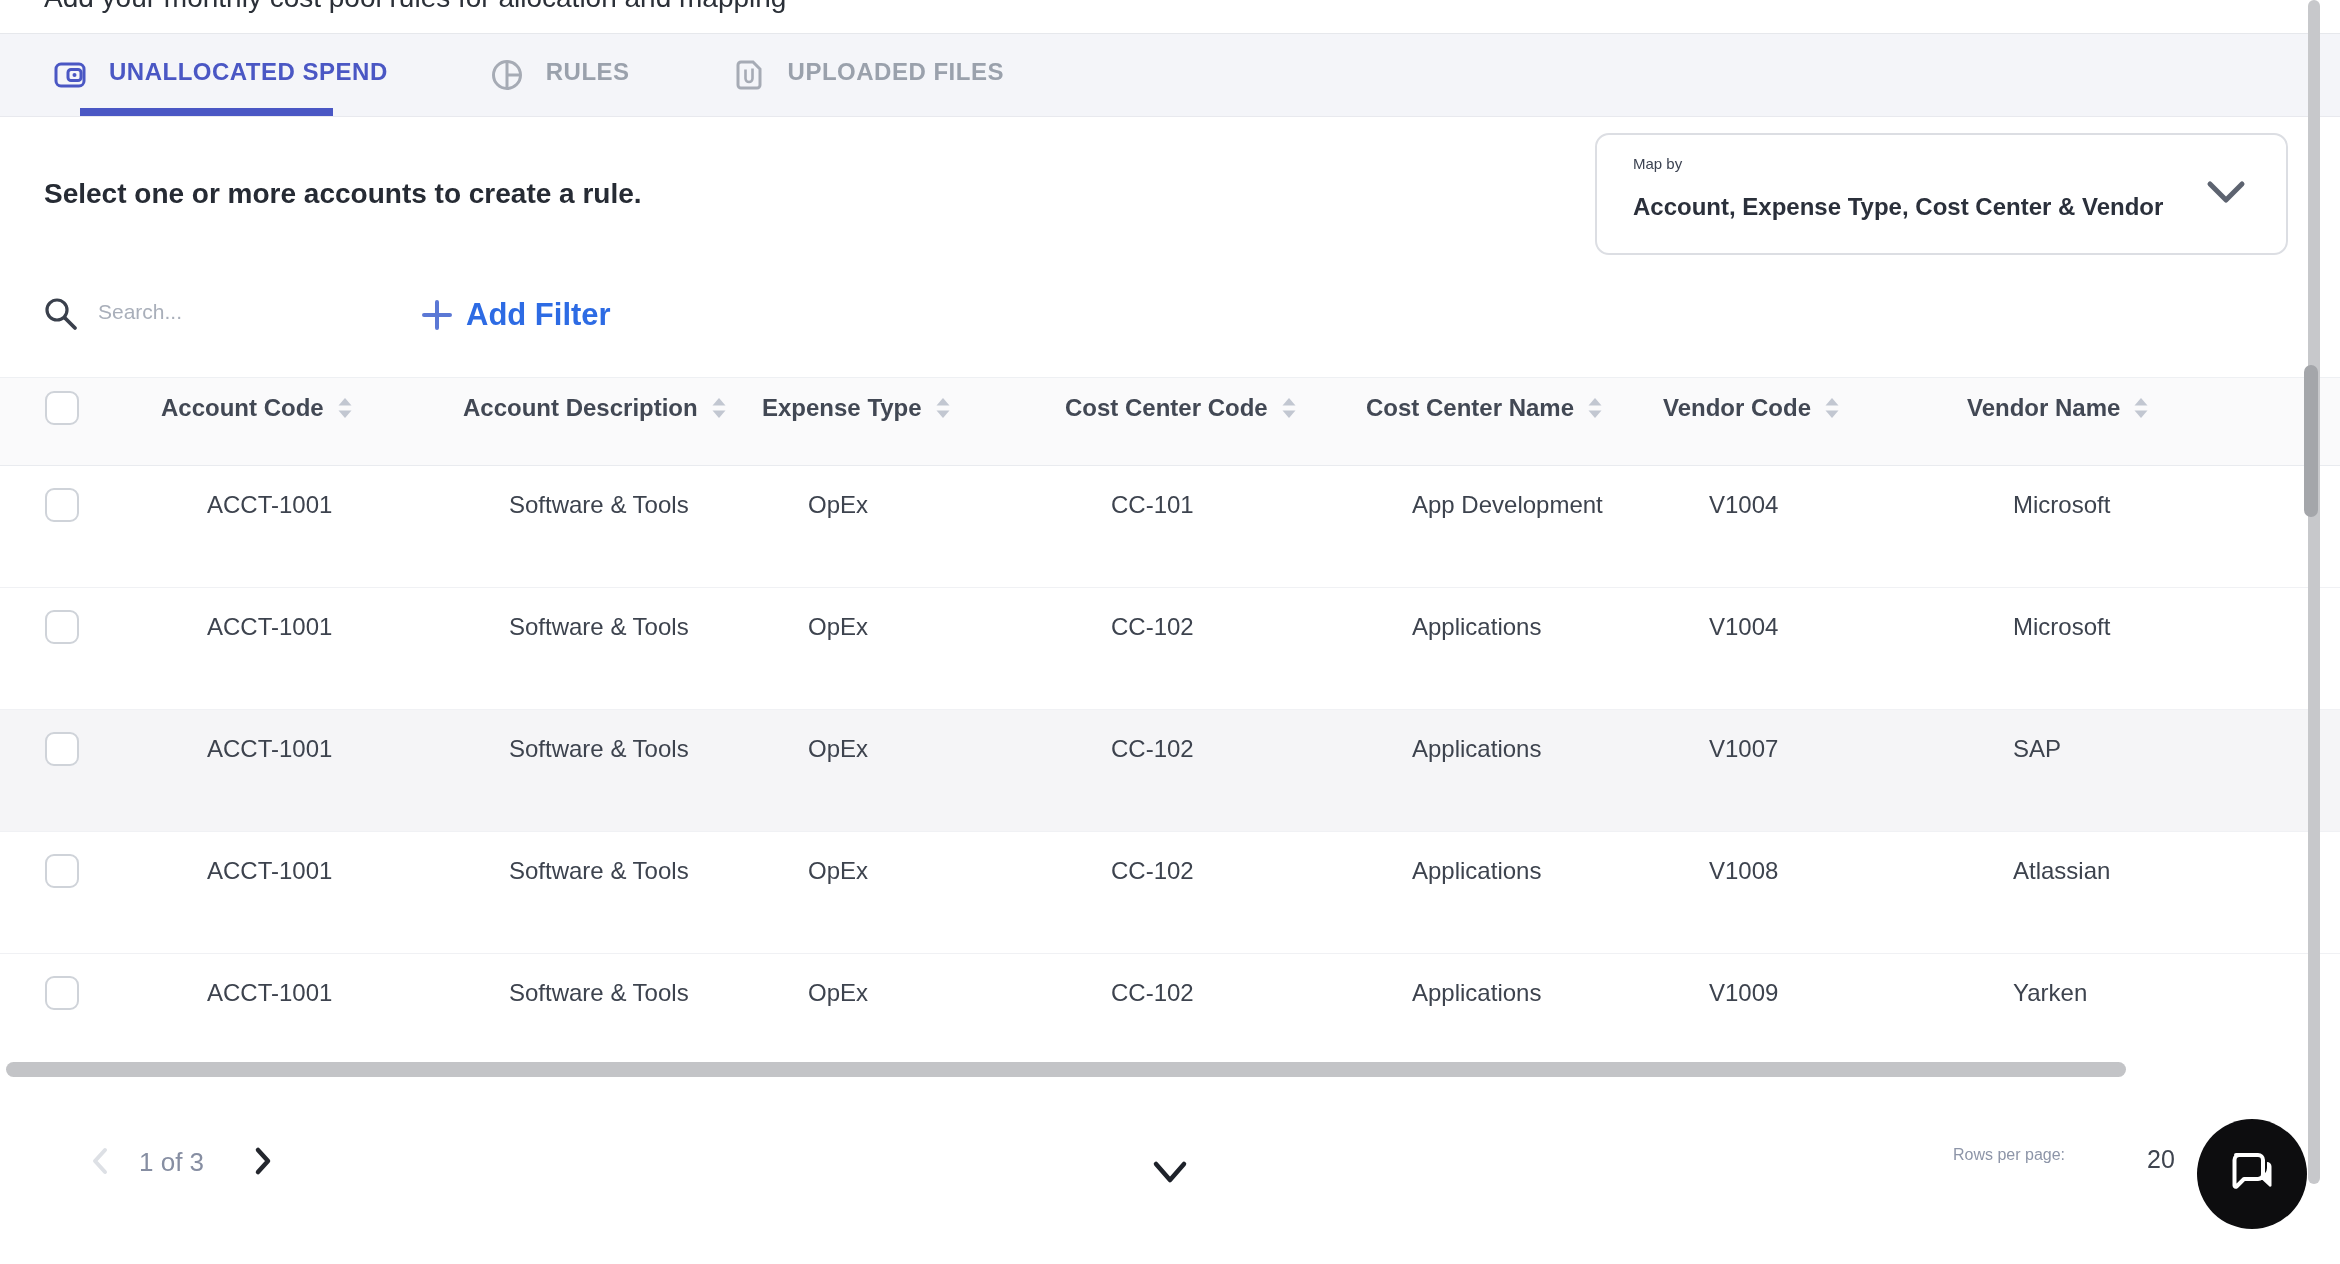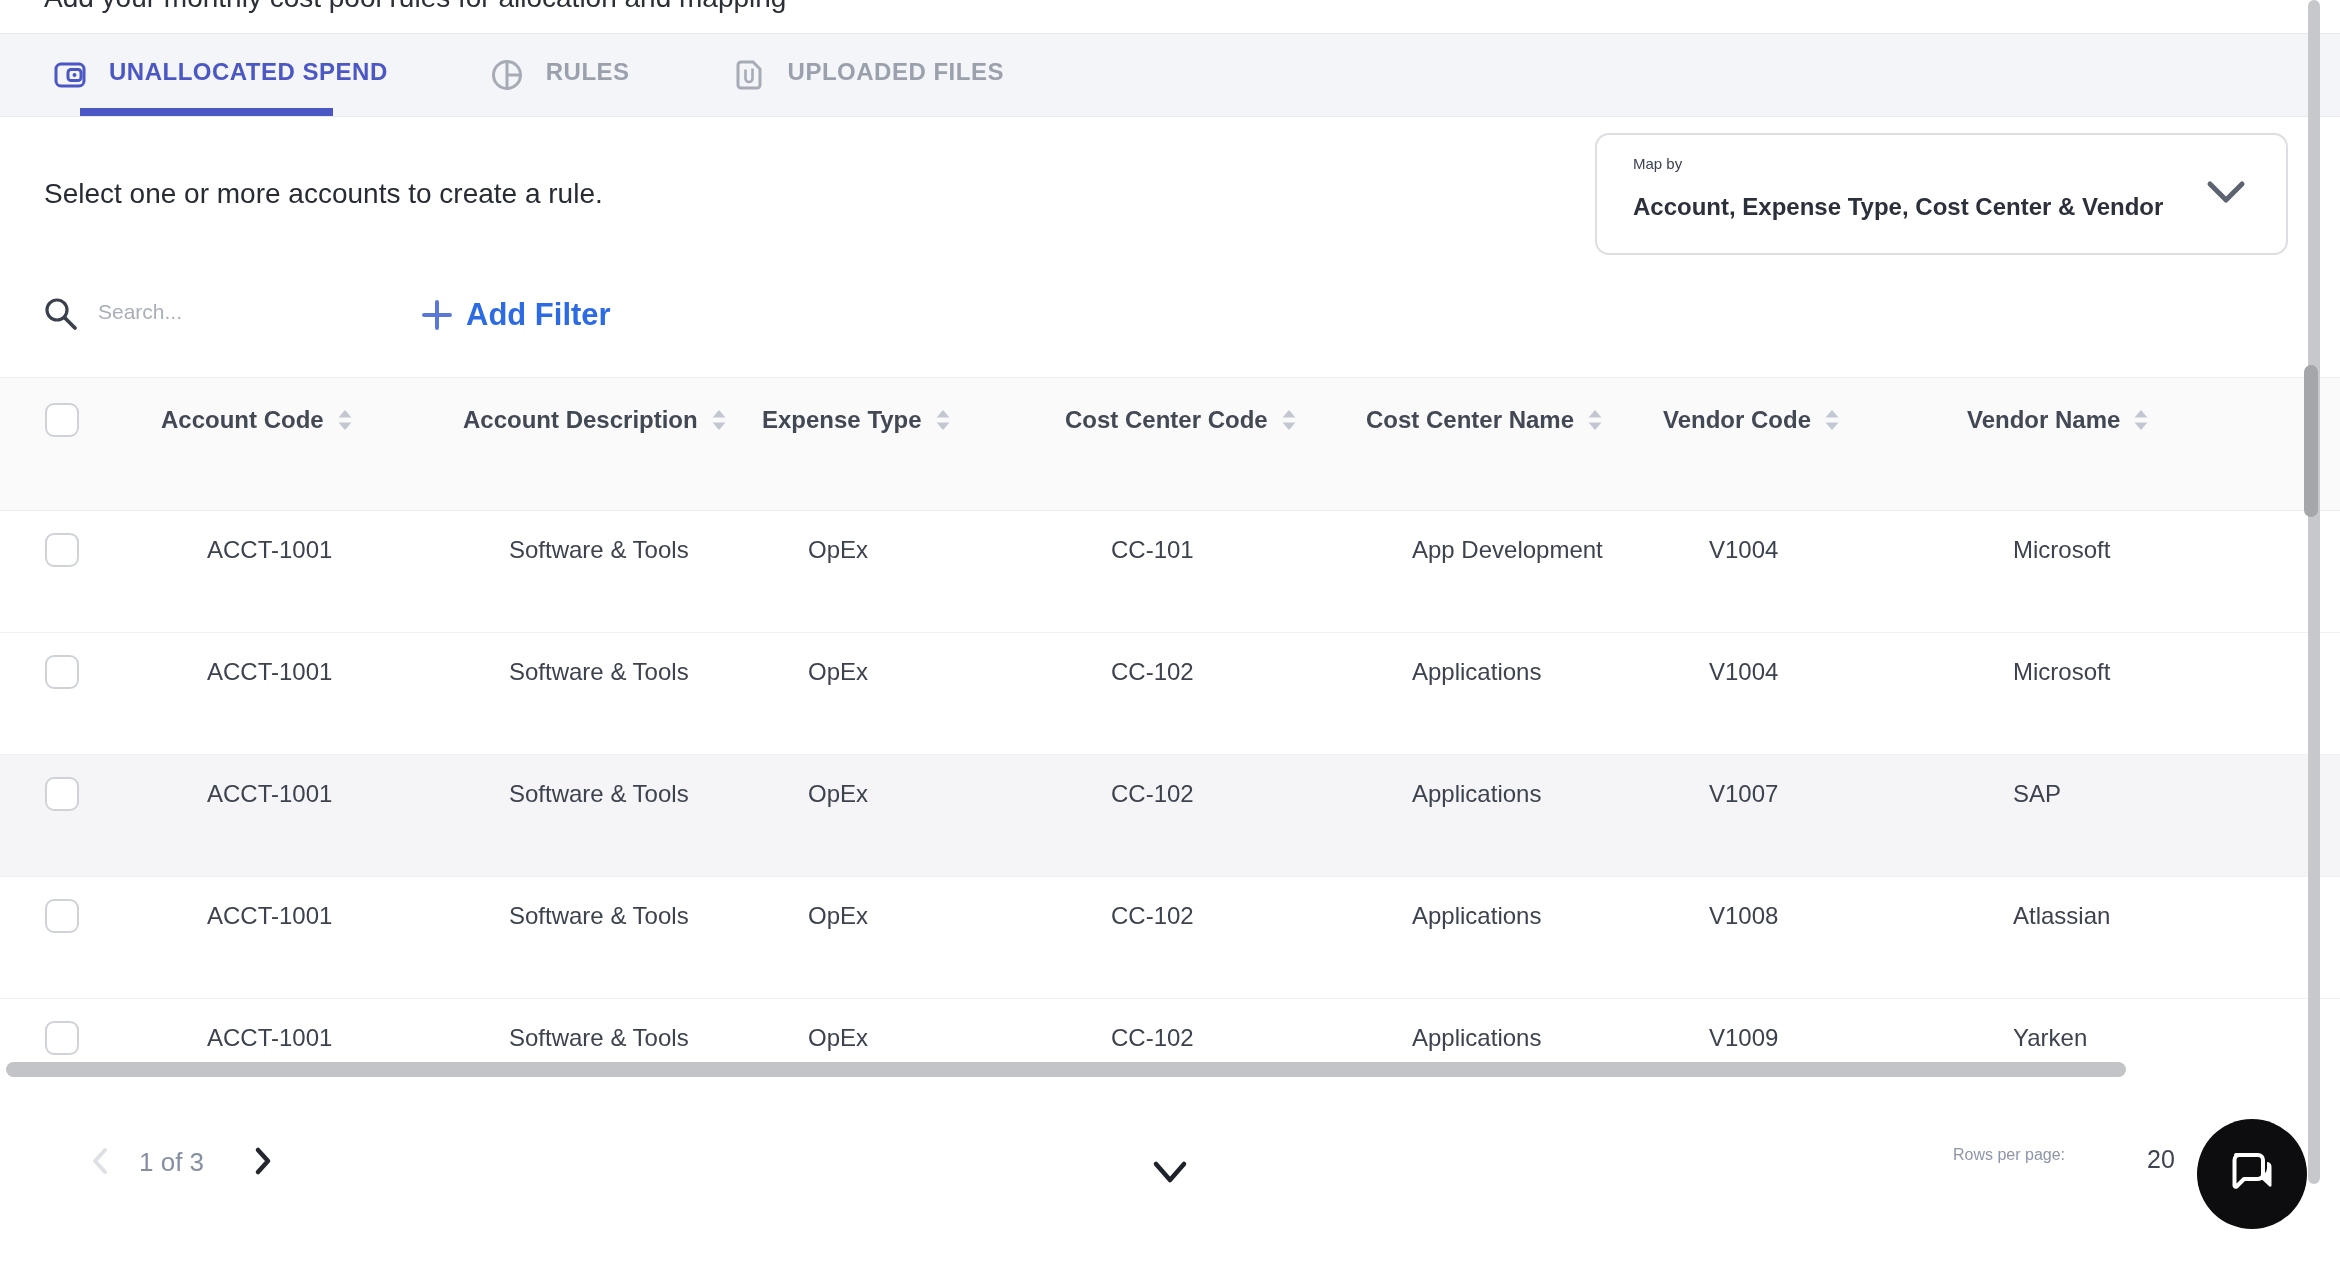--- a/index.html
+++ b/index.html
@@ -26,40 +26,40 @@
 
   
   .mapby {
     position:absolute; left:1595px; top:133px; width:693px; height:122px;
     border:2px solid #dcdee3; border-radius:14px; background:#fff; cursor:pointer;
   }
   .mapby-label { position:absolute; left:36px; top:20px; font-size:15px; color:#3c4352; }
   .mapby-value { position:absolute; left:36px; top:58px; font-size:24px; font-weight:700; color:#2b303b; }
   .mapby-chevron { position:absolute; right:40px; top:44px; }
 
-  .heading { position:absolute; left:44px; top:178px; font-size:28px; font-weight:400; color:#262b34; }
+  .heading { position:absolute; left:44px; top:178px; font-size:28px; font-weight:700; color:#262b34; }
 
   
   .search-icon { position:absolute; left:42px; top:295px; }
   .search-input {
     position:absolute; left:98px; top:294px; width:260px; height:36px;
     border:none; outline:none; font-size:21px; color:#14532d; background:transparent;
     font-family:"Liberation Sans", sans-serif;
   }
   .search-input::placeholder { color:#a9afba; }
   .plus-icon { position:absolute; left:421px; top:299px; }
   .add-filter { position:absolute; left:466px; top:297px; font-size:31px; font-weight:700; color:#2d6be4; cursor:pointer; }
 
   
   .table { position:absolute; left:0; top:377px; width:2340px; }
   .trow {
     display:grid; grid-template-columns:161px 302px 299px 303px 301px 297px 304px 373px;
     align-items:center; background:#fff;
   }
-  .thead { height:134px; background:#fafafb; border-top:1px solid #eef0f3; border-bottom:1px solid #e9ebef; }
+  .thead { height:89px; background:#fafafb; border-top:1px solid #eef0f3; border-bottom:1px solid #e9ebef; }
   .tbody-row { height:122px; border-bottom:1px solid #f0f1f4; }
   .tbody-row.alt { background:#f5f5f7; }
   .tbody-row.last { border-bottom:none; }
   .th { display:flex; align-items:center; gap:12px; font-size:24px; font-weight:700; color:#424854; cursor:pointer; }
   .td { font-size:24px; color:#3d434e;margin-left:46px; }
   .cb-cell { display:flex; }
   .checkbox {
     width:34px; height:34px; margin-left:45px; border:2px solid #cfd3d9; border-radius:9px;
     background:#fff; cursor:pointer;
   }

